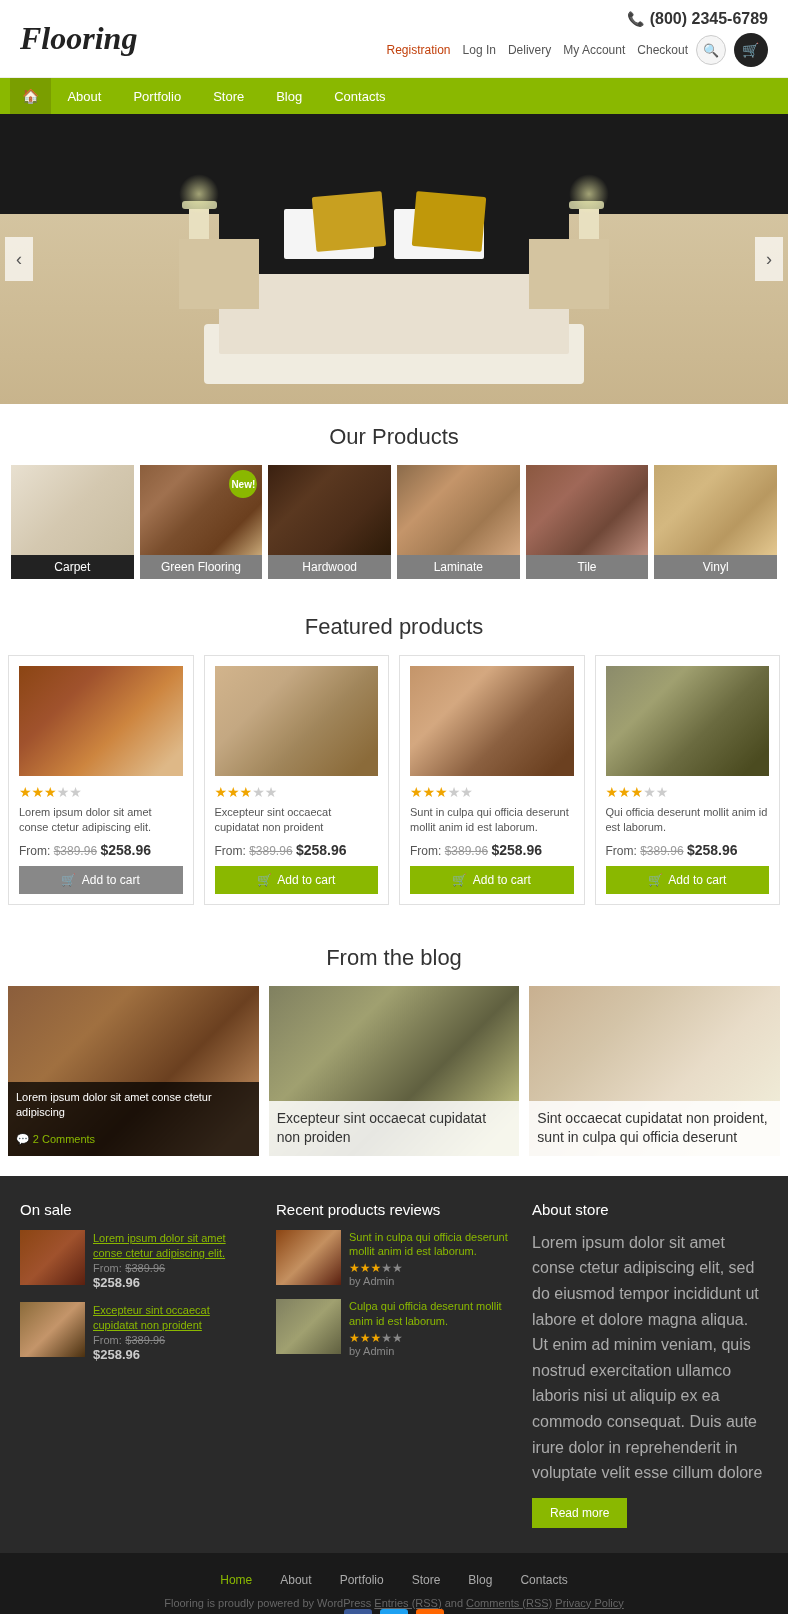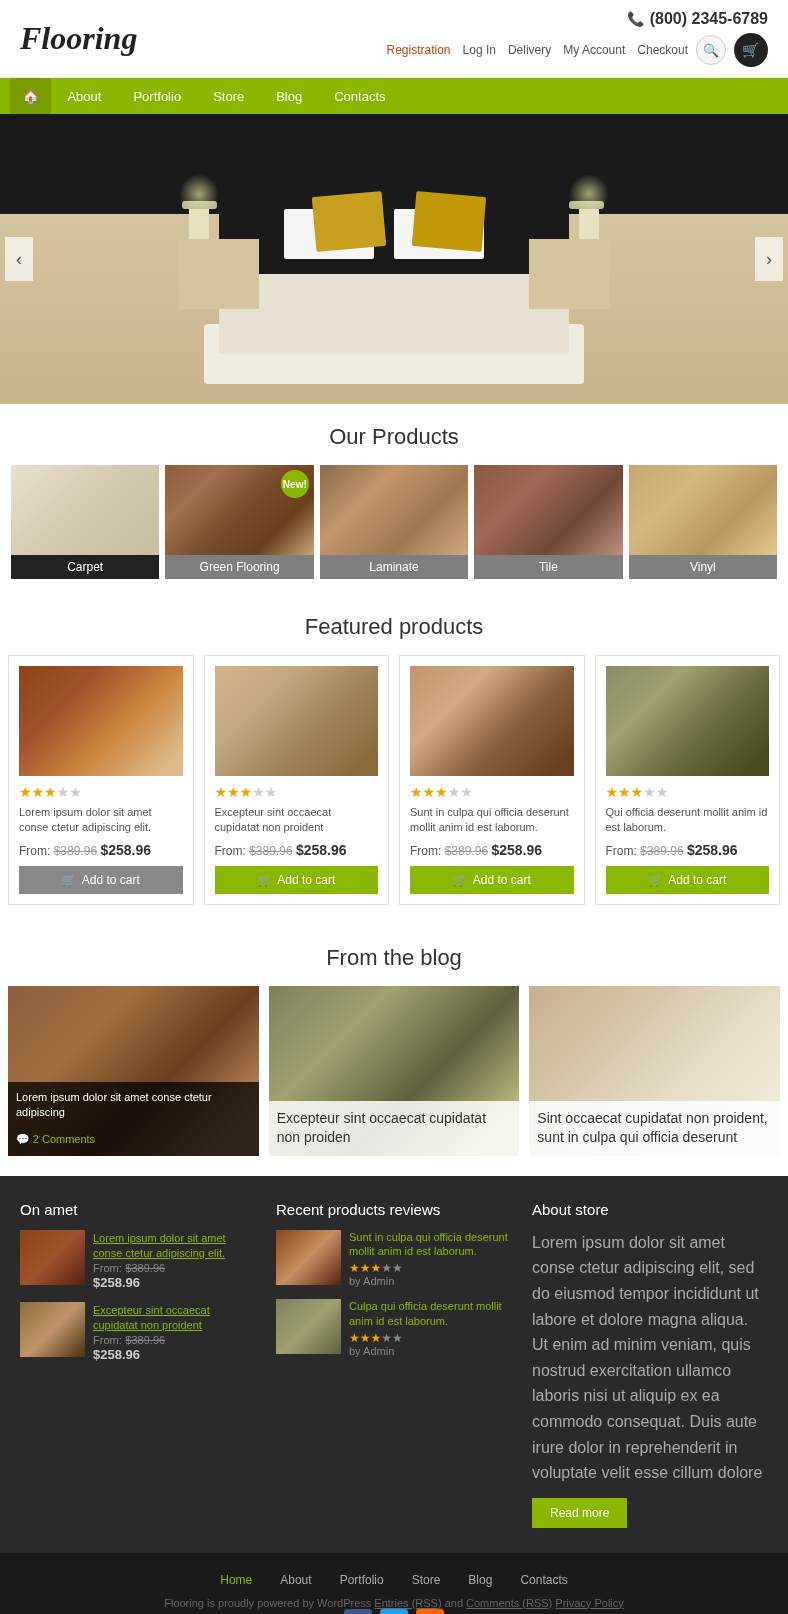--- a/index.html
+++ b/index.html
@@ -192,20 +192,24 @@
     <div class="cat-item">
       <div class="cat-carpet cat-img"></div>
       <div class="cat-label">Carpet</div>
     </div>
     <div class="cat-item">
       <div class="cat-green cat-img"></div>
       <div class="new-badge">New!</div>
       <div class="cat-label" style="background:rgba(0,0,0,0.5);">Green Flooring</div>
     </div>
     <div class="cat-item">
+      <div class="cat-hardwood cat-img"></div>
+      <div class="cat-label" style="background:rgba(0,0,0,0.5);">Hardwood</div>
+    </div>
+    <div class="cat-item">
       <div class="cat-laminate cat-img"></div>
       <div class="cat-label" style="background:rgba(0,0,0,0.5);text-align:center;">Laminate</div>
     </div>
     <div class="cat-item">
       <div class="cat-tile cat-img"></div>
       <div class="cat-label" style="background:rgba(0,0,0,0.5);">Tile</div>
     </div>
     <div class="cat-item">
       <div class="cat-vinyl cat-img"></div>
       <div class="cat-label" style="background:rgba(0,0,0,0.5);">Vinyl</div>
@@ -292,21 +296,21 @@
     <div class="blog-card">
       <div class="blog-img blog-img-3"></div>
       <div class="blog-caption-light">Sint occaecat cupidatat non proident, sunt in culpa qui officia deserunt</div>
     </div>
   </div>
 </div>
 
 <div class="bottom-section">
 
   <div class="bottom-col">
-    <div class="bottom-col-title">On amet</div>
+    <div class="bottom-col-title">On sale</div>
     <div class="on-sale-item">
       <div class="on-sale-thumb onsale-img-1"></div>
       <div class="on-sale-text">
         <a>Lorem ipsum dolor sit amet conse ctetur adipiscing elit.</a>
         <div>
           <span class="from">From:</span>
           <span class="old">$389.96</span>
         </div>
         <div class="price">$258.96</div>
       </div>

